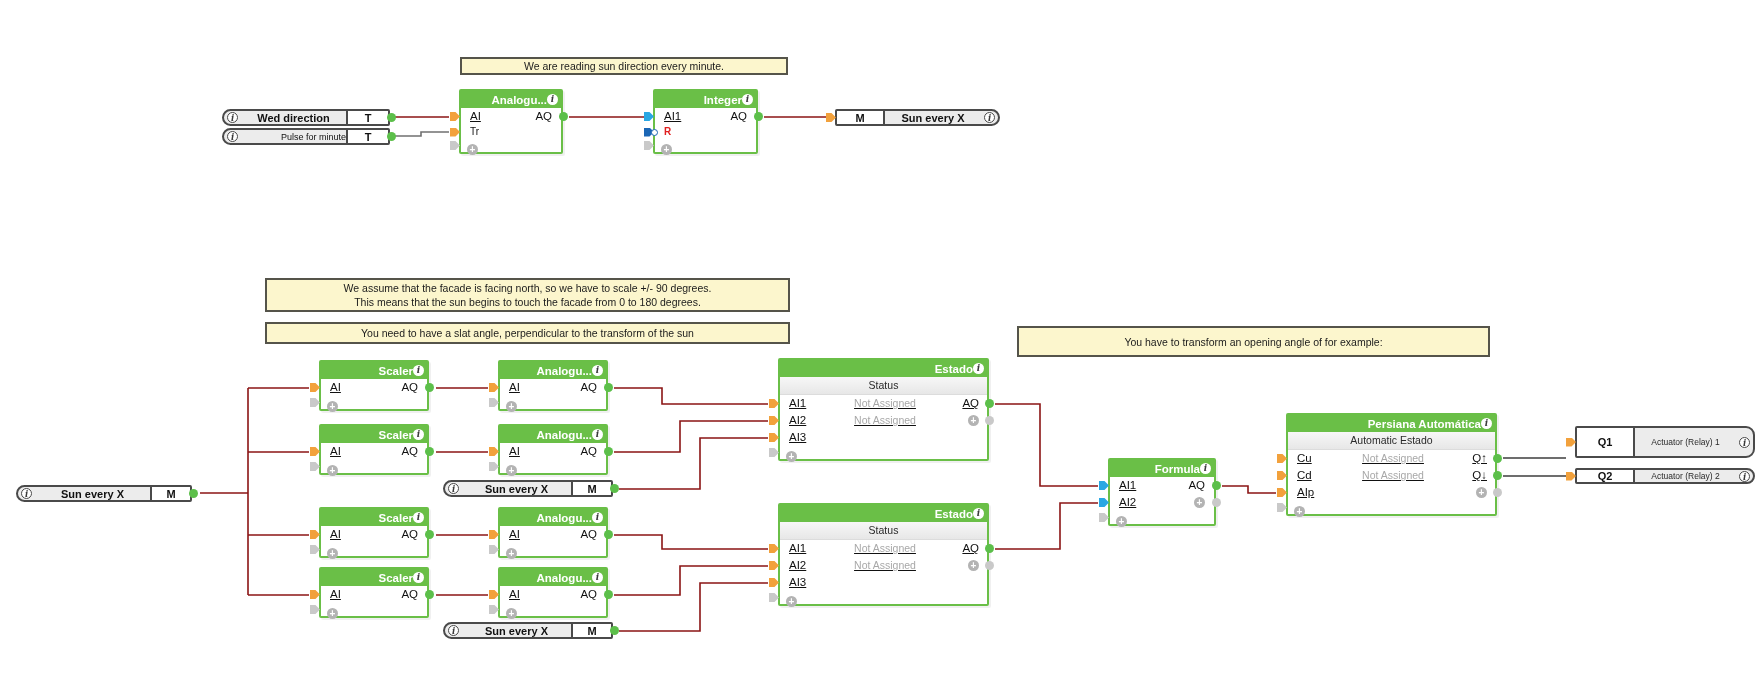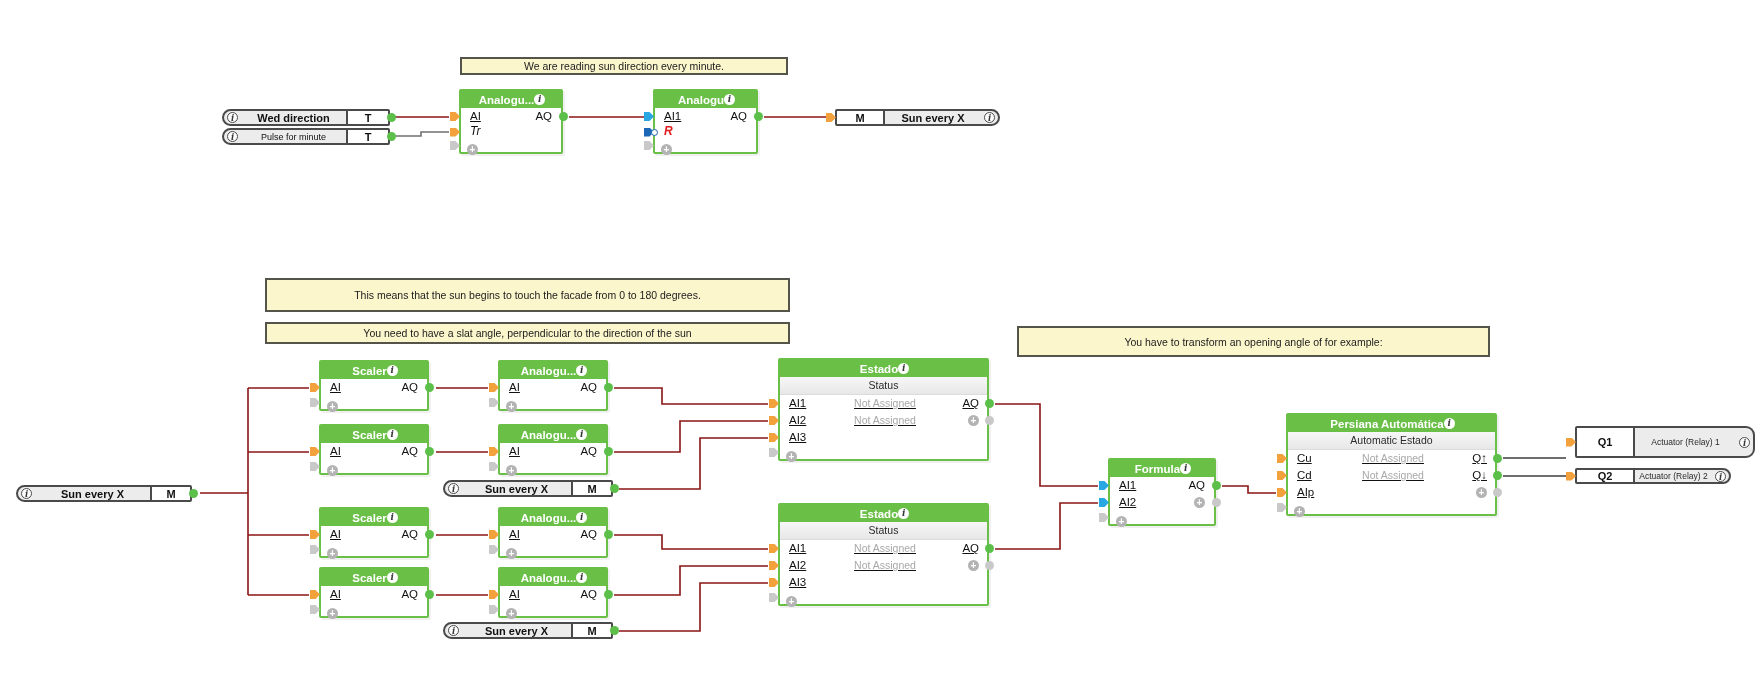--- a/index.html
+++ b/index.html
@@ -12,30 +12,30 @@
 
   
   .note{position:absolute;z-index:2;background:var(--note-bg,#fcf6cd);border:2px solid var(--note-border,#55544a);
         color:#1b1b1b;text-align:center;font-size:10.5px;line-height:14px;
         display:flex;flex-direction:column;justify-content:center;box-sizing:border-box;}
 
   
   .blk{position:absolute;z-index:3;background:#fff;border:2px solid var(--block-green,#6abf47);
        border-radius:2px;box-sizing:border-box;box-shadow:2px 2px 0 rgba(0,0,0,0.06);}
   .blk-h{height:17px;background:var(--block-green,#6abf47);display:flex;align-items:center;
-         justify-content:center;padding:0 3px 0 5px;}
+         justify-content:flex-end;padding:0 3px 0 5px;}
   .ttl{color:#fff;font-weight:bold;font-size:11.5px;white-space:nowrap;overflow:hidden;}
   .info{width:11px;height:11px;border-radius:50%;background:#fff;color:#3a3a3a;font-size:9px;
         line-height:11px;text-align:center;font-weight:bold;font-style:italic;
         font-family:"DejaVu Serif",serif;flex:0 0 auto;}
   .sub{height:18px;line-height:17px;text-align:center;font-size:10.5px;color:#2a2a2a;
        background:linear-gradient(#f7f7f7,#e7e7e7);border-bottom:1px solid #dcdcdc;box-sizing:border-box;}
   .row{position:relative;height:17px;line-height:17px;font-size:11.5px;color:#111;text-decoration:underline;}
   .row.f{display:flex;align-items:center;}
-  .rowS{position:relative;height:14px;line-height:13px;font-size:12px;color:#111;font-style:italic;}
+  .rowS{position:relative;height:14px;line-height:13px;font-size:10px;color:#111;}
   .prow{position:relative;height:13px;}
   .lbl{margin-left:9px;}
   .rlbl{position:absolute;right:9px;top:0;}
   .p1{width:32px;margin-left:9px;flex:0 0 auto;}
   .p2{flex:1;text-align:center;color:var(--not-assigned,#a8a8a8);font-size:10.5px;}
   .p3{width:30px;text-align:right;margin-right:8px;flex:0 0 auto;}
   .r-red{color:var(--r-red,#e02020);font-weight:bold;}
 
   
   .pin{position:absolute;z-index:4;}
@@ -56,21 +56,21 @@
   
   .tag{position:absolute;z-index:3;height:17px;display:flex;align-items:stretch;
        background:var(--tag-label-bg,#ececec);border:2px solid var(--tag-border,#4a4a4a);
        box-sizing:border-box;font-size:11px;color:#111;}
   .cap-l{border-radius:9px 2px 2px 9px;}
   .cap-r{border-radius:2px 9px 9px 2px;}
   .tinfo{align-self:center;margin:0 3px;flex:0 0 auto;width:11px;height:11px;border-radius:50%;
          background:#fff;border:1px solid #4a4a4a;color:#3a3a3a;font-size:8.5px;line-height:10px;
          text-align:center;font-weight:bold;font-style:italic;font-family:"DejaVu Serif",serif;box-sizing:border-box;}
   .tlabel{flex:1;text-align:center;font-weight:bold;align-self:center;white-space:nowrap;overflow:hidden;}
-  .tlabel.sm{font-size:9px;font-weight:normal;}
+  .tlabel.sm{font-size:9px;font-weight:normal;text-align:right;}
   .tsmall{flex:1;font-size:8.5px;color:#2a2a2a;text-align:center;align-self:center;white-space:nowrap;overflow:hidden;}
   .tcell{background:#fff;text-align:center;font-weight:bold;display:flex;align-items:center;
          justify-content:center;flex:0 0 auto;}
   .b-l{border-left:2px solid var(--tag-border,#4a4a4a);}
   .b-r{border-right:2px solid var(--tag-border,#4a4a4a);}
   .tag .pin.o{right:-8px;}
   .tag .pin.i{left:-11px;}
 </style>
 </head>
 <body>
@@ -102,24 +102,25 @@
     <polyline class="wr" points="995,549 1060,549 1060,503 1098,503"></polyline>
     <polyline class="wr" points="1222,486 1248,486 1248,493 1276,493"></polyline>
     <polyline class="wd" points="1503,458 1566,458"></polyline>
     <polyline class="wd" points="1503,476 1566,476"></polyline>
   </svg>
 
   <div class="note" style="left:460px;top:57px;width:328px;height:18px;">
     <span>We are reading sun direction every minute.</span>
   </div>
   <div class="note" style="left:265px;top:278px;width:525px;height:34px;">
+    <span>We assume that the facade is facing north, so we have to scale +/- 90 degrees.</span>
     <span>This means that the sun begins to touch the facade from 0 to 180 degrees.</span>
   </div>
   <div class="note" style="left:265px;top:322px;width:525px;height:22px;">
-    <span>You need to have a slat angle, perpendicular to the direction of the sun</span>
+    <span>You need to have a slat angle, perpendicular to the transform of the sun</span>
   </div>
   <div class="note" style="left:1017px;top:326px;width:473px;height:31px;">
     <span>You have to transform an opening angle of for example:</span>
   </div>
 
   <div class="tag cap-l" style="left:222px;top:109px;width:168px;">
     <span class="tinfo">i</span>
     <span class="tlabel">Wed direction</span>
     <span class="tcell b-l" style="width:40px;">T</span>
     <span class="pin o c-gr"></span>
@@ -153,21 +154,21 @@
     <span class="tlabel">Sun every X</span>
     <span class="tcell b-l" style="width:38px;">M</span>
     <span class="pin o c-gr"></span>
   </div>
   <div class="tag cap-r" style="left:1575px;top:426px;width:180px;height:32px;">
     <span class="pin i c-or"></span>
     <span class="tcell b-r" style="width:56px;">Q1</span>
     <span class="tsmall">Actuator (Relay) 1</span>
     <span class="tinfo">i</span>
   </div>
-  <div class="tag cap-r" style="left:1575px;top:468px;width:156px;height:16px;">
+  <div class="tag cap-r" style="left:1575px;top:468px;width:180px;height:16px;">
     <span class="pin i c-or"></span>
     <span class="tcell b-r" style="width:56px;">Q2</span>
     <span class="tsmall">Actuator (Relay) 2</span>
     <span class="tinfo">i</span>
   </div>
 
   <div class="blk" style="left:459px;top:89px;width:104px;">
     <div class="blk-h">
       <span class="ttl">Analogu...</span>
       <span class="info">i</span>
@@ -183,21 +184,21 @@
       <span class="lbl">Tr</span>
     </div>
     <div class="prow">
       <span class="pin i c-gy"></span>
       <span class="plus">+</span>
     </div>
   </div>
 
   <div class="blk" style="left:653px;top:89px;width:105px;">
     <div class="blk-h">
-      <span class="ttl">Analogu</span>
+      <span class="ttl">Integer</span>
       <span class="info">i</span>
     </div>
     <div class="row">
       <span class="pin i c-bl"></span>
       <span class="lbl">AI1</span>
       <span class="rlbl">AQ</span>
       <span class="pin o c-gr"></span>
     </div>
     <div class="rowS">
       <span class="pin i c-db"></span>

